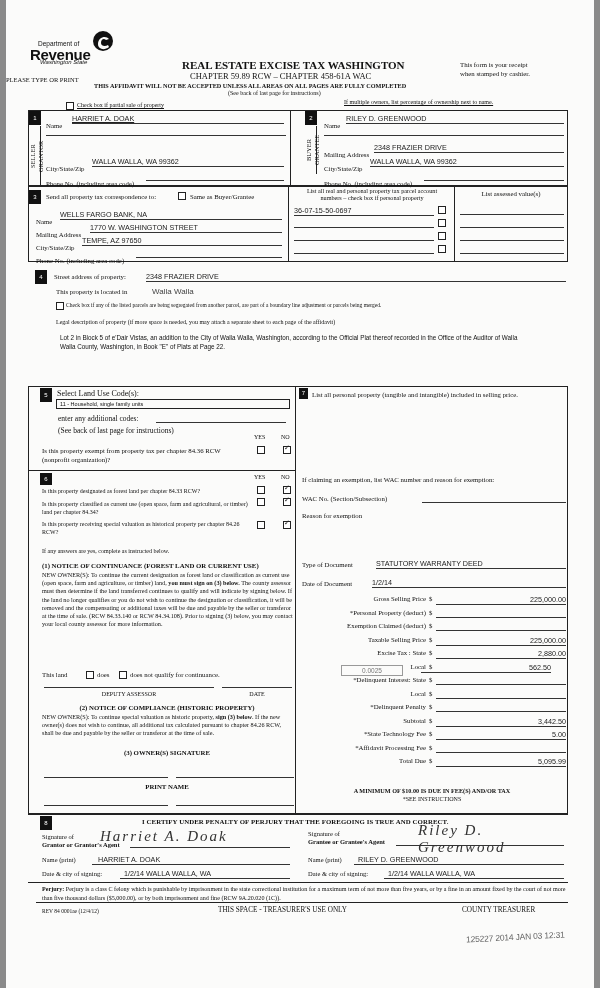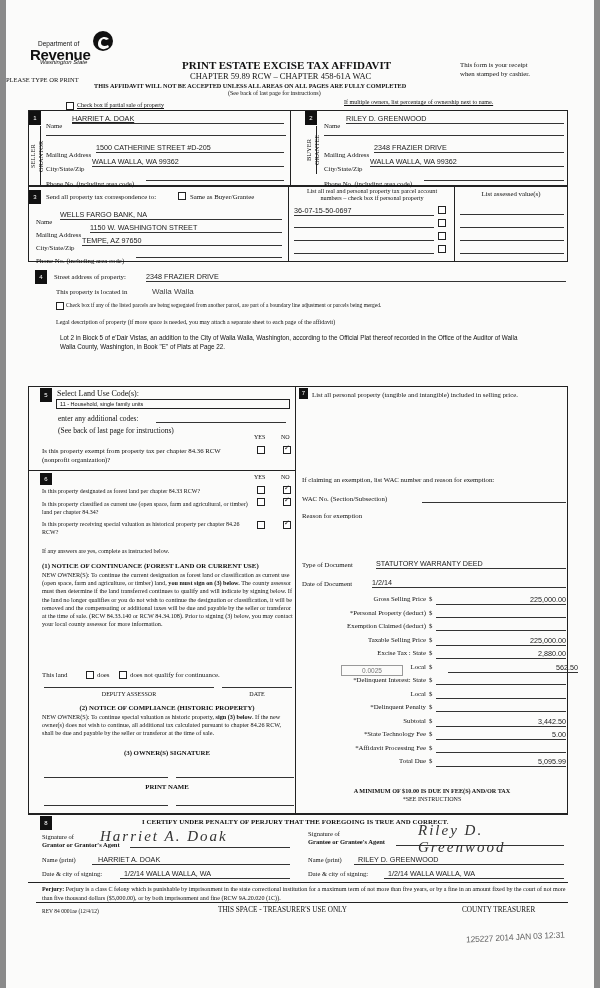--- a/index.html
+++ b/index.html
@@ -32,21 +32,21 @@
     <svg class="abs" style="left:62px;top:0px;" width="22" height="22" viewBox="0 0 22 22">
       <circle cx="11" cy="11" r="10" fill="#111"></circle>
       <path d="M6 14 C6 7, 14 5, 17 9 L14 10 C12 8, 9 9, 9 13 C9 16, 13 17, 16 15 L17 17 C12 21, 6 19, 6 14Z" fill="#fbfbfa"></path>
     </svg>
     <div class="abs sans" style="left:8px;top:10px;font-size:6.5px;">Department of</div>
     <div class="abs sans bold" style="left:0px;top:16px;font-size:15px;letter-spacing:-0.3px;">Revenue</div>
     <div class="abs sans" style="left:10px;top:29px;font-size:6px;font-style:italic;">Washington State</div>
   </div>
 
   <div class="abs serif" style="left:0px;top:76px;font-size:6.5px;">PLEASE TYPE OR PRINT</div>
-  <div class="abs serif bold" style="left:176px;top:59px;font-size:11px;">PRINT ESTATE EXCISE TAX AFFIDAVIT</div>
+  <div class="abs serif bold" style="left:176px;top:59px;font-size:11px;">REAL ESTATE EXCISE TAX WASHINGTON</div>
   <div class="abs serif" style="left:184px;top:71px;font-size:8.5px;">CHAPTER 59.89 RCW – CHAPTER 458-61A WAC</div>
   <div class="abs serif bold" style="left:88px;top:82px;font-size:6.2px;">THIS AFFIDAVIT WILL NOT BE ACCEPTED UNLESS ALL AREAS ON ALL PAGES ARE FULLY COMPLETED</div>
   <div class="abs serif" style="left:222px;top:90px;font-size:6px;">(See back of last page for instructions)</div>
   <div class="abs serif" style="left:454px;top:61px;font-size:6.8px;">This form is your receipt</div>
   <div class="abs serif" style="left:454px;top:70px;font-size:6.8px;">when stamped by cashier.</div>
 
   <span class="cb" style="left:60px;top:102px;"></span>
   <div class="abs serif" style="left:71px;top:102px;font-size:6px;text-decoration:underline;">Check box if partial sale of property</div>
   <div class="abs serif" style="left:338px;top:99px;font-size:6px;text-decoration:underline;">If multiple owners, list percentage of ownership next to name.</div>
 
@@ -55,24 +55,20 @@
 
   <div class="numbox" style="left:23px;top:111px;">1</div>
   <div class="abs" style="left:23px;top:126px;width:12px;height:60px;border-right:1px solid #222;">
     <div class="abs vlabel serif" style="left:0px;top:6px;height:48px;width:12px;"><span>SELLER</span> <span>GRANTOR</span></div>
   </div>
   <div class="abs" style="left:40px;top:114px;width:240px;">
     <span class="lbl serif">Name</span>
     <span class="abs fill line" style="left:26px;top:0px;width:212px;text-decoration:underline;">HARRIET A. DOAK</span>
   </div>
   <div class="abs line" style="left:40px;top:135px;width:240px;"></div>
-  <div class="abs" style="left:40px;top:143px;width:240px;">
-    <span class="lbl serif">Mailing Address</span>
-    <span class="abs fill line" style="left:50px;top:0px;width:188px;">1500 CATHERINE STREET #D-205</span>
-  </div>
   <div class="abs" style="left:40px;top:157px;width:240px;">
     <span class="lbl serif">City/State/Zip</span>
     <span class="abs fill line" style="left:46px;top:0px;width:192px;">WALLA WALLA, WA  99362</span>
   </div>
   <div class="abs" style="left:40px;top:172px;width:240px;">
     <span class="lbl serif">Phone No. (including area code)</span>
     <span class="abs fill line" style="left:100px;top:0px;width:138px;height:9px;"></span>
   </div>
 
   <div class="numbox" style="left:299px;top:111px;">2</div>
@@ -105,21 +101,21 @@
   <div class="abs lbl serif" style="left:40px;top:193px;">Send all property tax correspondence to:</div>
   <span class="cb" style="left:172px;top:192px;"></span>
   <div class="abs lbl serif" style="left:184px;top:193px;">Same as Buyer/Grantee</div>
 
   <div class="abs" style="left:30px;top:210px;width:250px;">
     <span class="lbl serif">Name</span>
     <span class="abs fill line" style="left:24px;top:0px;width:222px;">WELLS FARGO BANK, NA</span>
   </div>
   <div class="abs" style="left:30px;top:223px;width:250px;">
     <span class="lbl serif">Mailing Address</span>
-    <span class="abs fill line" style="left:54px;top:0px;width:192px;">1150 W. WASHINGTON STREET</span>
+    <span class="abs fill line" style="left:54px;top:0px;width:192px;">1770 W. WASHINGTON STREET</span>
   </div>
   <div class="abs" style="left:30px;top:236px;width:250px;">
     <span class="lbl serif">City/State/Zip</span>
     <span class="abs fill line" style="left:46px;top:0px;width:200px;">TEMPE, AZ  97650</span>
   </div>
   <div class="abs" style="left:30px;top:249px;width:250px;">
     <span class="lbl serif">Phone No. (including area code)</span>
     <span class="abs fill line" style="left:100px;top:0px;width:146px;height:9px;"></span>
   </div>
 
@@ -258,21 +254,21 @@
       <span class="abs fill line right" style="left:140px;width:130px;">225,000.00</span>
     </div>
     <div class="money-row" style="top:54px;">
       <span class="abs serif right" style="left:0;width:130px;font-size:6.8px;">Excise Tax : State</span>
       <span class="abs serif" style="left:133px;font-size:6.8px;">$</span>
       <span class="abs fill line right" style="left:140px;width:130px;">2,880.00</span>
     </div>
     <div class="money-row" style="top:67.5px;">
       <span class="abs serif right" style="left:0;width:130px;font-size:6.8px;">Local</span>
       <span class="abs serif" style="left:133px;font-size:6.8px;">$</span>
-      <span class="abs fill line right" style="left:152px;width:130px;">562.50</span>
+      <span class="abs fill line right" style="left:125px;width:130px;">562.50</span>
     </div>
     <div class="money-row" style="top:81px;">
       <span class="abs serif right" style="left:0;width:130px;font-size:6.8px;">*Delinquent Interest: State</span>
       <span class="abs serif" style="left:133px;font-size:6.8px;">$</span>
       <span class="abs fill line right" style="left:140px;width:130px;height:9px;"></span>
     </div>
     <div class="money-row" style="top:94.5px;">
       <span class="abs serif right" style="left:0;width:130px;font-size:6.8px;">Local</span>
       <span class="abs serif" style="left:133px;font-size:6.8px;">$</span>
       <span class="abs fill line right" style="left:140px;width:130px;height:9px;"></span>

